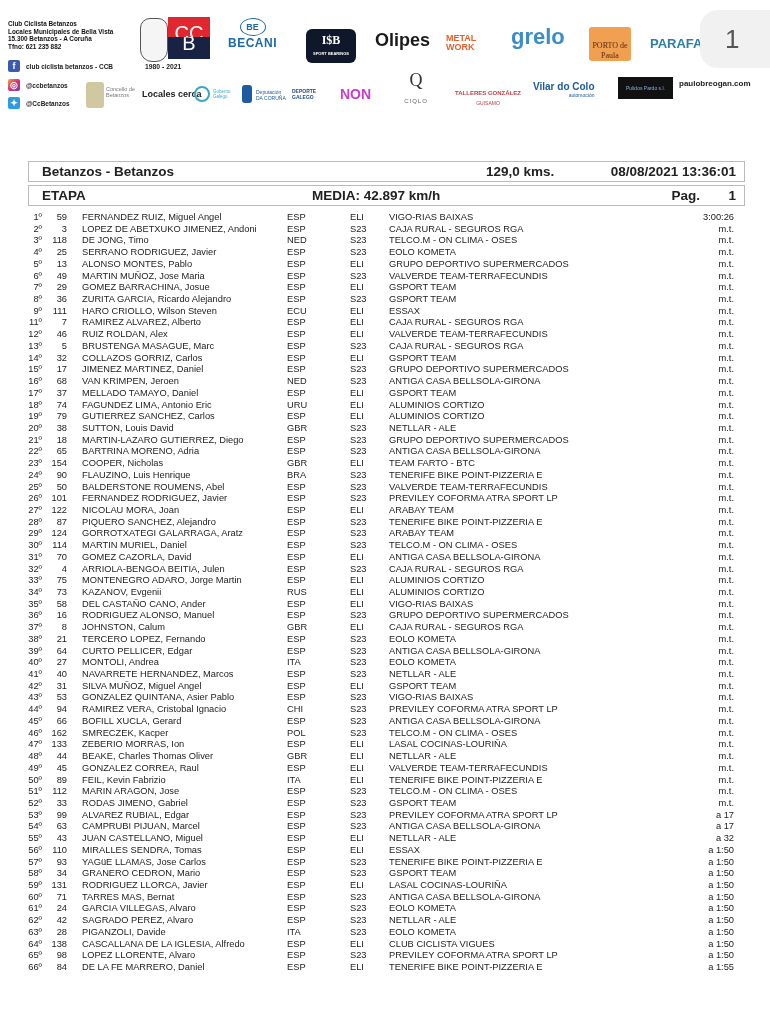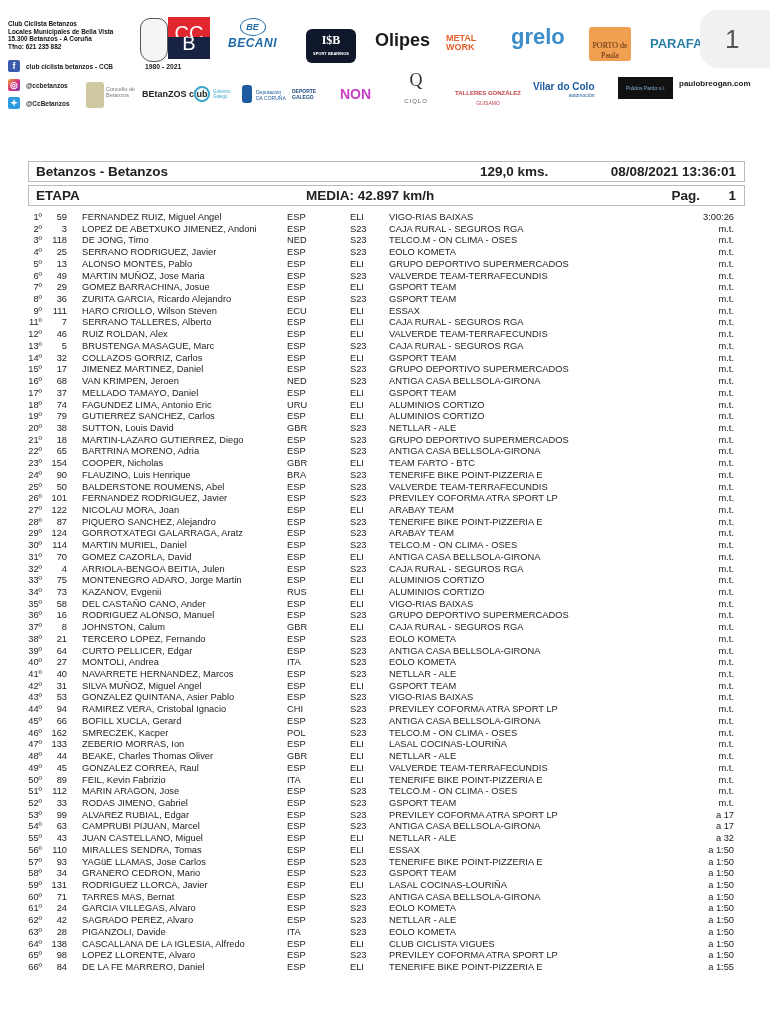--- a/index.html
+++ b/index.html
@@ -14,21 +14,21 @@
     .tw { background:#2d9be0; }
     .crest { left:140px; top:18px; width:26px; height:42px; border:1.5px solid #555; border-radius:10px 10px 12px 12px; background:#f5f5f5; }
     .ccb { left:168px; top:17px; width:42px; height:44px; }
     .ccb .top { height:20px; background:#e0262f; color:#fff; font-size:20px; text-align:center; line-height:32px; overflow:hidden; font-family:Liberation Sans, sans-serif; }
     .ccb .bot { height:22px; background:#182242; color:#fff; font-size:20px; text-align:center; line-height:12px; overflow:hidden; }
     .years { left:145px; top:63px; font-size:6.8px; font-weight:bold; color:#222; }
     .logo-txt { font-weight:bold; }
     .page-badge { left:700px; top:10px; width:80px; height:58px; background:#f1f1f1; border-radius:18px 0 0 18px; font-size:26px; color:#555; display:flex; align-items:center; padding-left:25px; box-sizing:border-box; }
     
     .rep-box { left:28px; width:717px; height:21px; border:1px solid #bbb; box-sizing:border-box; font-size:13.5px; font-weight:bold; color:#222; }
-    .rep-box span { position:absolute; top:2px; }
+    .rep-box span { position:absolute; top:2px;margin-left:6px; }
     
     .tbl { left:22px; top:212px; width:720px; font-size:9.3px; color:#222; }
     .row { position:relative; height:11.72px; line-height:11.72px; white-space:nowrap; }
     .row span { position:absolute; top:0; }
     .c-pos { left:0; width:20px; text-align:right; }
     .c-dor { left:22px; width:23px; text-align:right; }
     .c-name { left:60px; }
     .c-nat { left:265px; }
     .c-cat { left:328px; }
     .c-team { left:367px; }
@@ -57,37 +57,37 @@
   <span>@CcBetanzos</span>
 </div>
 
 <div class="abs crest"></div>
 <div class="abs ccb">
   <div class="top">CC</div>
   <div class="bot">B</div>
 </div>
 <div class="abs years">1980 - 2021</div>
 
-<div class="abs" style="left:220px;top:18px;width:65px;height:44px;text-align:center;font-style:italic;">
+<div class="abs" style="left:220px;top:18px;width:65px;height:44px;text-align:center;">
   <div style="width:24px;height:16px;border:1.5px solid #1e6aa8;border-radius:50%;margin:0 auto;color:#1e6aa8;font-size:9px;line-height:16px;font-weight:bold;">BE</div>
   <div class="logo-txt" style="color:#1e6aa8;font-size:12px;letter-spacing:0.5px;">BECANI</div>
 </div>
 <div class="abs" style="left:306px;top:29px;width:50px;height:34px;background:#0f172a;border-radius:6px;color:#fff;text-align:center;">
   <div class="logo-txt" style="font-size:12px;line-height:22px;font-family:'Liberation Serif',serif;">I$B</div>
   <div style="font-size:4px;font-weight:bold;">SPORT BEARINGS</div>
 </div>
 <div class="abs logo-txt" style="left:375px;top:30px;font-size:18px;color:#1a1a1a;">Olipes</div>
 <div class="abs logo-txt" style="left:446px;top:34px;font-size:9px;color:#e4612e;width:50px;line-height:9px;">METAL WORK</div>
 <div class="abs logo-txt" style="left:511px;top:24px;font-size:22px;color:#3b8cc8;">grelo</div>
 <div class="abs" style="left:589px;top:27px;width:42px;height:34px;background:#f0a050;border-radius:3px;color:#5a2a10;font-size:8px;text-align:center;font-family:'Liberation Serif',serif;line-height:10px;padding-top:14px;box-sizing:border-box;">PORTO de Paula</div>
 <div class="abs logo-txt" style="left:650px;top:36px;font-size:13px;color:#2a7fa8;">PARAFA</div>
 
 <div class="abs" style="left:86px;top:82px;width:18px;height:26px;background:#cfc8a0;border-radius:3px;"></div>
 <div class="abs" style="left:106px;top:86px;font-size:5.5px;color:#777;width:30px;">Concello de Betanzos</div>
-<div class="abs logo-txt" style="left:142px;top:89px;font-size:9px;color:#222;">BEtanZOS club</div>
+<div class="abs logo-txt" style="left:142px;top:89px;font-size:9px;color:#222;">Locales cerca</div>
 <div class="abs" style="left:194px;top:86px;width:16px;height:16px;border:2px solid #3aa7c8;border-radius:50%;box-sizing:border-box;"></div>
 <div class="abs" style="left:213px;top:89px;font-size:4.5px;color:#3aa7c8;width:22px;">Goberno Galego</div>
 <div class="abs" style="left:242px;top:85px;width:10px;height:18px;background:#1e5aa0;border-radius:3px;"></div>
 <div class="abs" style="left:256px;top:89px;font-size:5px;color:#1e5aa0;width:32px;">Deputación DA CORUÑA</div>
 <div class="abs" style="left:292px;top:88px;font-size:5px;font-weight:bold;color:#1e4a80;width:40px;">DEPORTE GALEGO</div>
 <div class="abs logo-txt" style="left:340px;top:86px;font-size:14px;color:#c83ec8;">NON</div>
 <div class="abs" style="left:396px;top:70px;width:40px;text-align:center;">
   <div style="font-size:18px;line-height:20px;color:#333;font-family:'Liberation Serif',serif;">Q</div>
   <div style="font-size:6px;color:#666;margin-top:8px;letter-spacing:1px;">CIQLO</div>
 </div>
@@ -194,21 +194,21 @@
       <span class="c-dor">111</span>
       <span class="c-name">HARO CRIOLLO, Wilson Steven</span>
       <span class="c-nat">ECU</span>
       <span class="c-cat">ELI</span>
       <span class="c-team">ESSAX</span>
       <span class="c-time">m.t.</span>
     </div>
     <div class="row">
       <span class="c-pos">11º</span>
       <span class="c-dor">7</span>
-      <span class="c-name">SERRANO TALLERES, Alberto</span>
+      <span class="c-name">RAMIREZ ALVAREZ, Alberto</span>
       <span class="c-nat">ESP</span>
       <span class="c-cat">ELI</span>
       <span class="c-team">CAJA RURAL - SEGUROS RGA</span>
       <span class="c-time">m.t.</span>
     </div>
     <div class="row">
       <span class="c-pos">12º</span>
       <span class="c-dor">46</span>
       <span class="c-name">RUIZ ROLDAN, Alex</span>
       <span class="c-nat">ESP</span>

